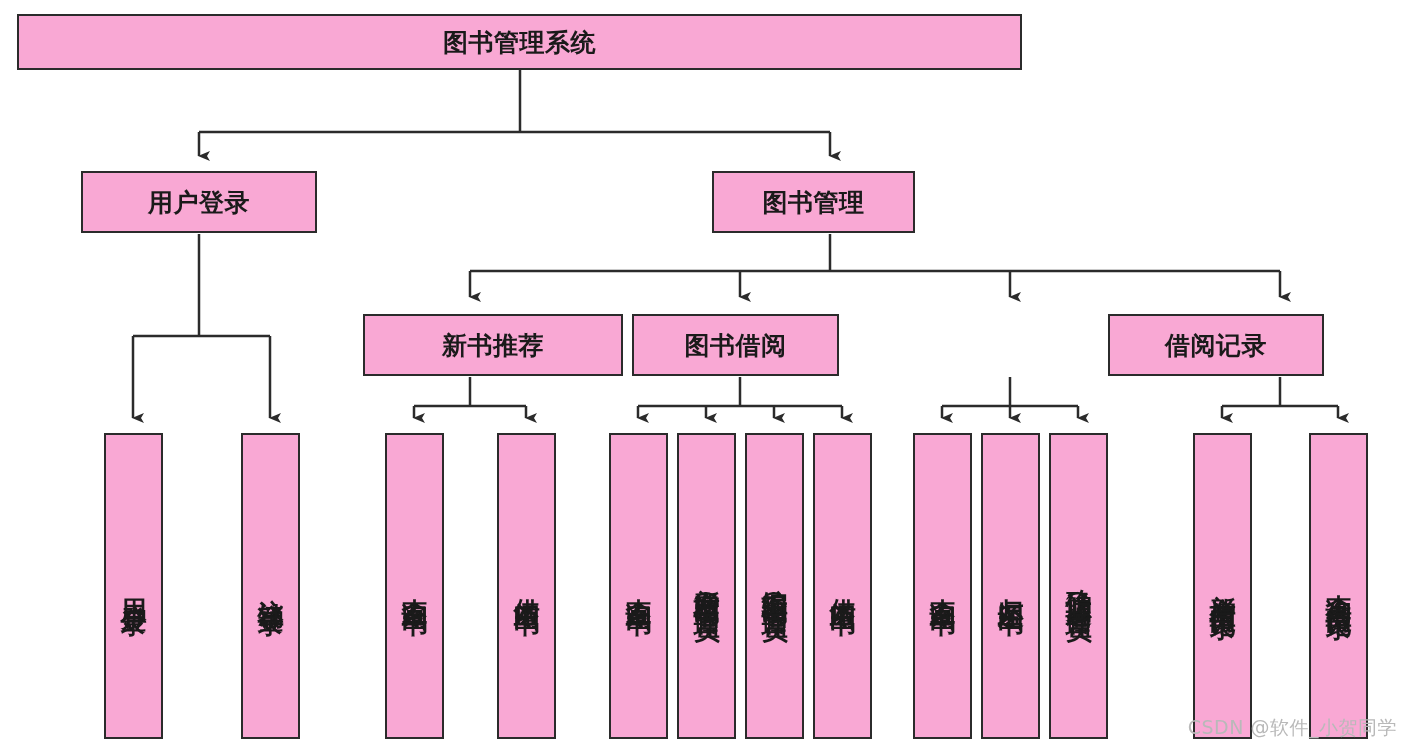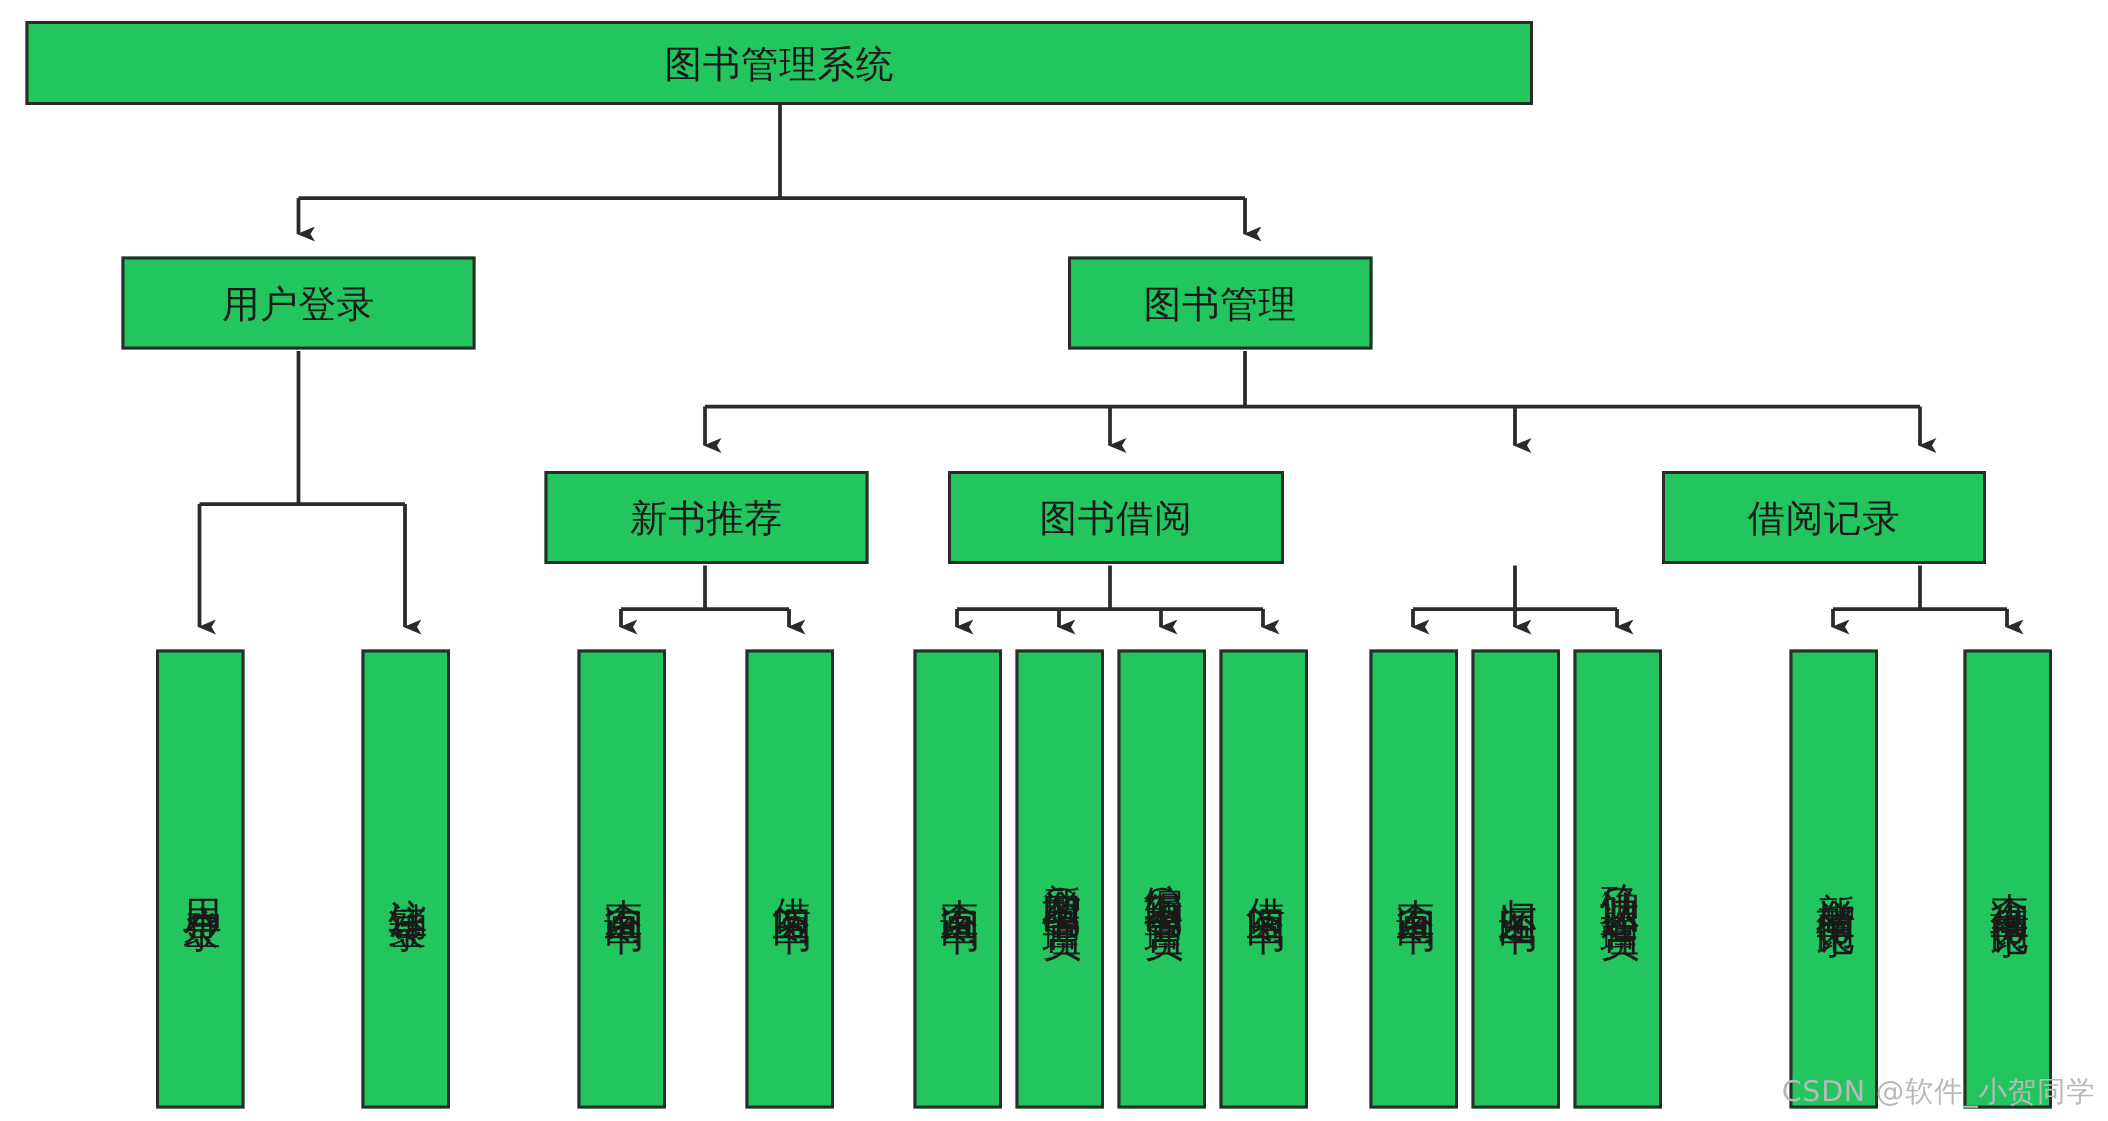--- a/index.html
+++ b/index.html
@@ -22,25 +22,26 @@
     left: 0;
     top: 0;
     width: 1405px;
     height: 747px;
     pointer-events: none;
   }
   .node {
     position: absolute;
     box-sizing: border-box;
     border: 2.5px solid #2b2b2b;
-    background: #22c55e;
+    background: #f9a8d4;
     display: flex;
     align-items: center;
     justify-content: center;
     color: #1a1a1a;
+    font-weight: bold;
   }
   .node .label {
     display: block;
     text-align: center;
     line-height: 1.08;
     letter-spacing: 0.5px;
   }
   
   .node.horiz .label {
     font-size: 25px;
@@ -132,24 +133,24 @@
     <span class="label">图书管理系统</span>
   </div>
 
   <div class="node horiz" style="left:81px; top:171px; width:236px; height:62px;">
     <span class="label">用户登录</span>
   </div>
   <div class="node horiz" style="left:712px; top:171px; width:203px; height:62px;">
     <span class="label">图书管理</span>
   </div>
 
-  <div class="node horiz" style="left:363px; top:314px; width:216px; height:62px;align-items:center;">
+  <div class="node horiz" style="left:363px; top:314px; width:260px; height:62px;align-items:center;">
     <span class="label">新书推荐</span>
   </div>
-  <div class="node horiz" style="left:632px; top:314px; width:224px; height:62px;">
+  <div class="node horiz" style="left:632px; top:314px; width:207px; height:62px;">
     <span class="label">图书借阅</span>
   </div>
   <div class="node horiz" style="left:1108px; top:314px; width:216px; height:62px;">
     <span class="label">借阅记录</span>
   </div>
 
   <div class="node vert" style="left:104px; top:433px; width:59px; height:306px;">
     <span class="label">用户登录</span>
   </div>
   <div class="node vert" style="left:241px; top:433px; width:59px; height:306px;">

